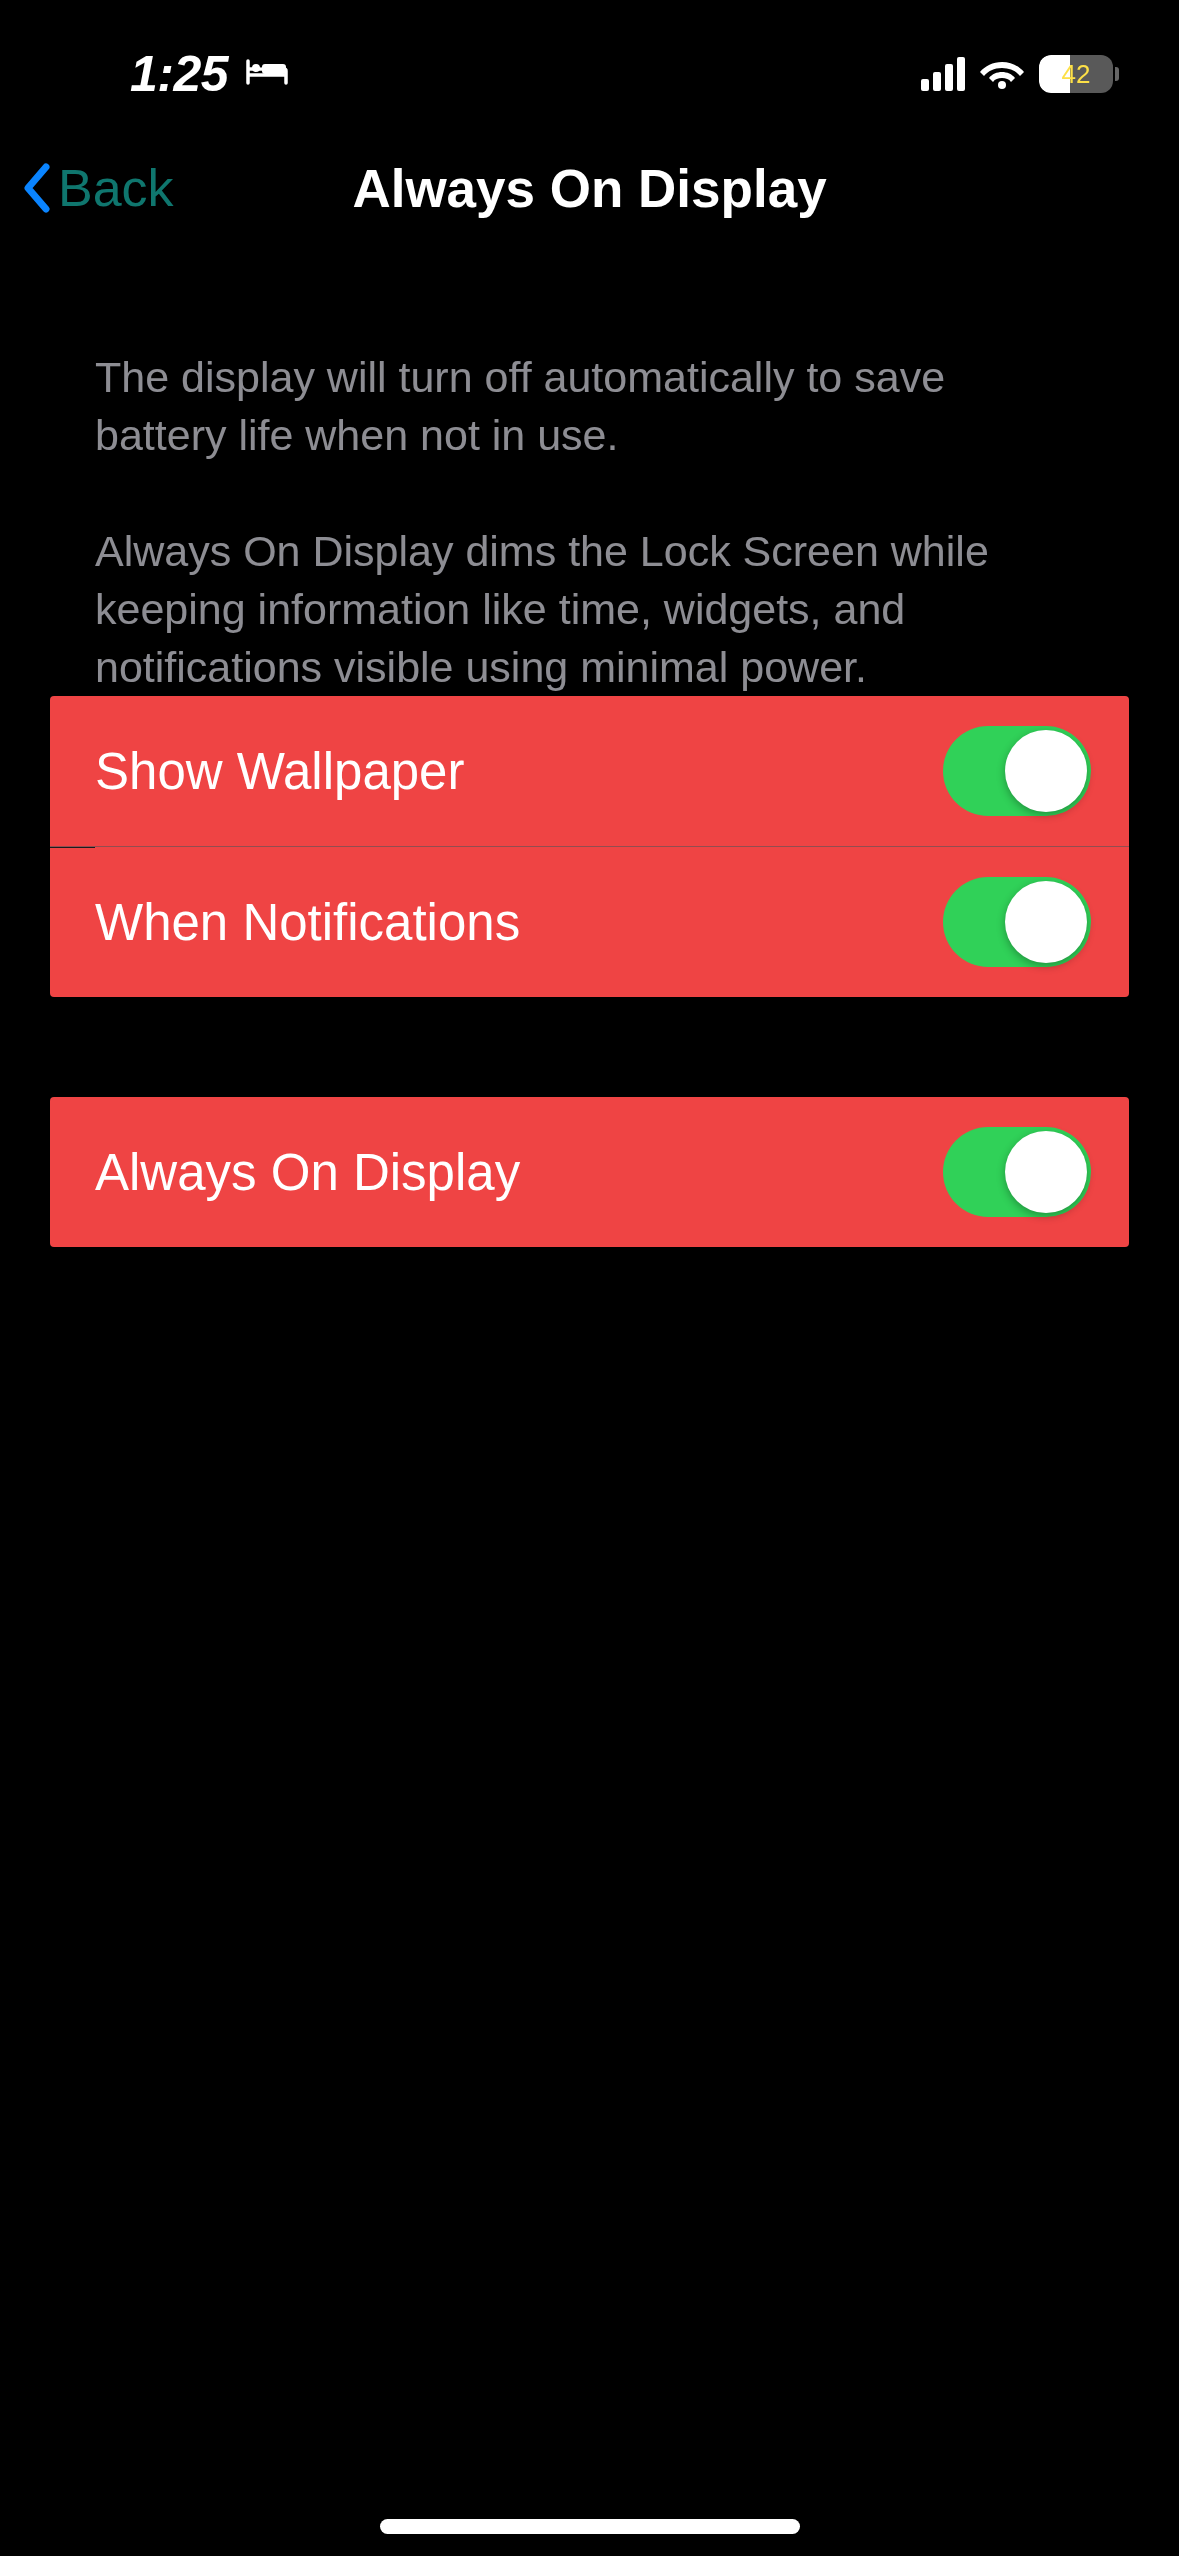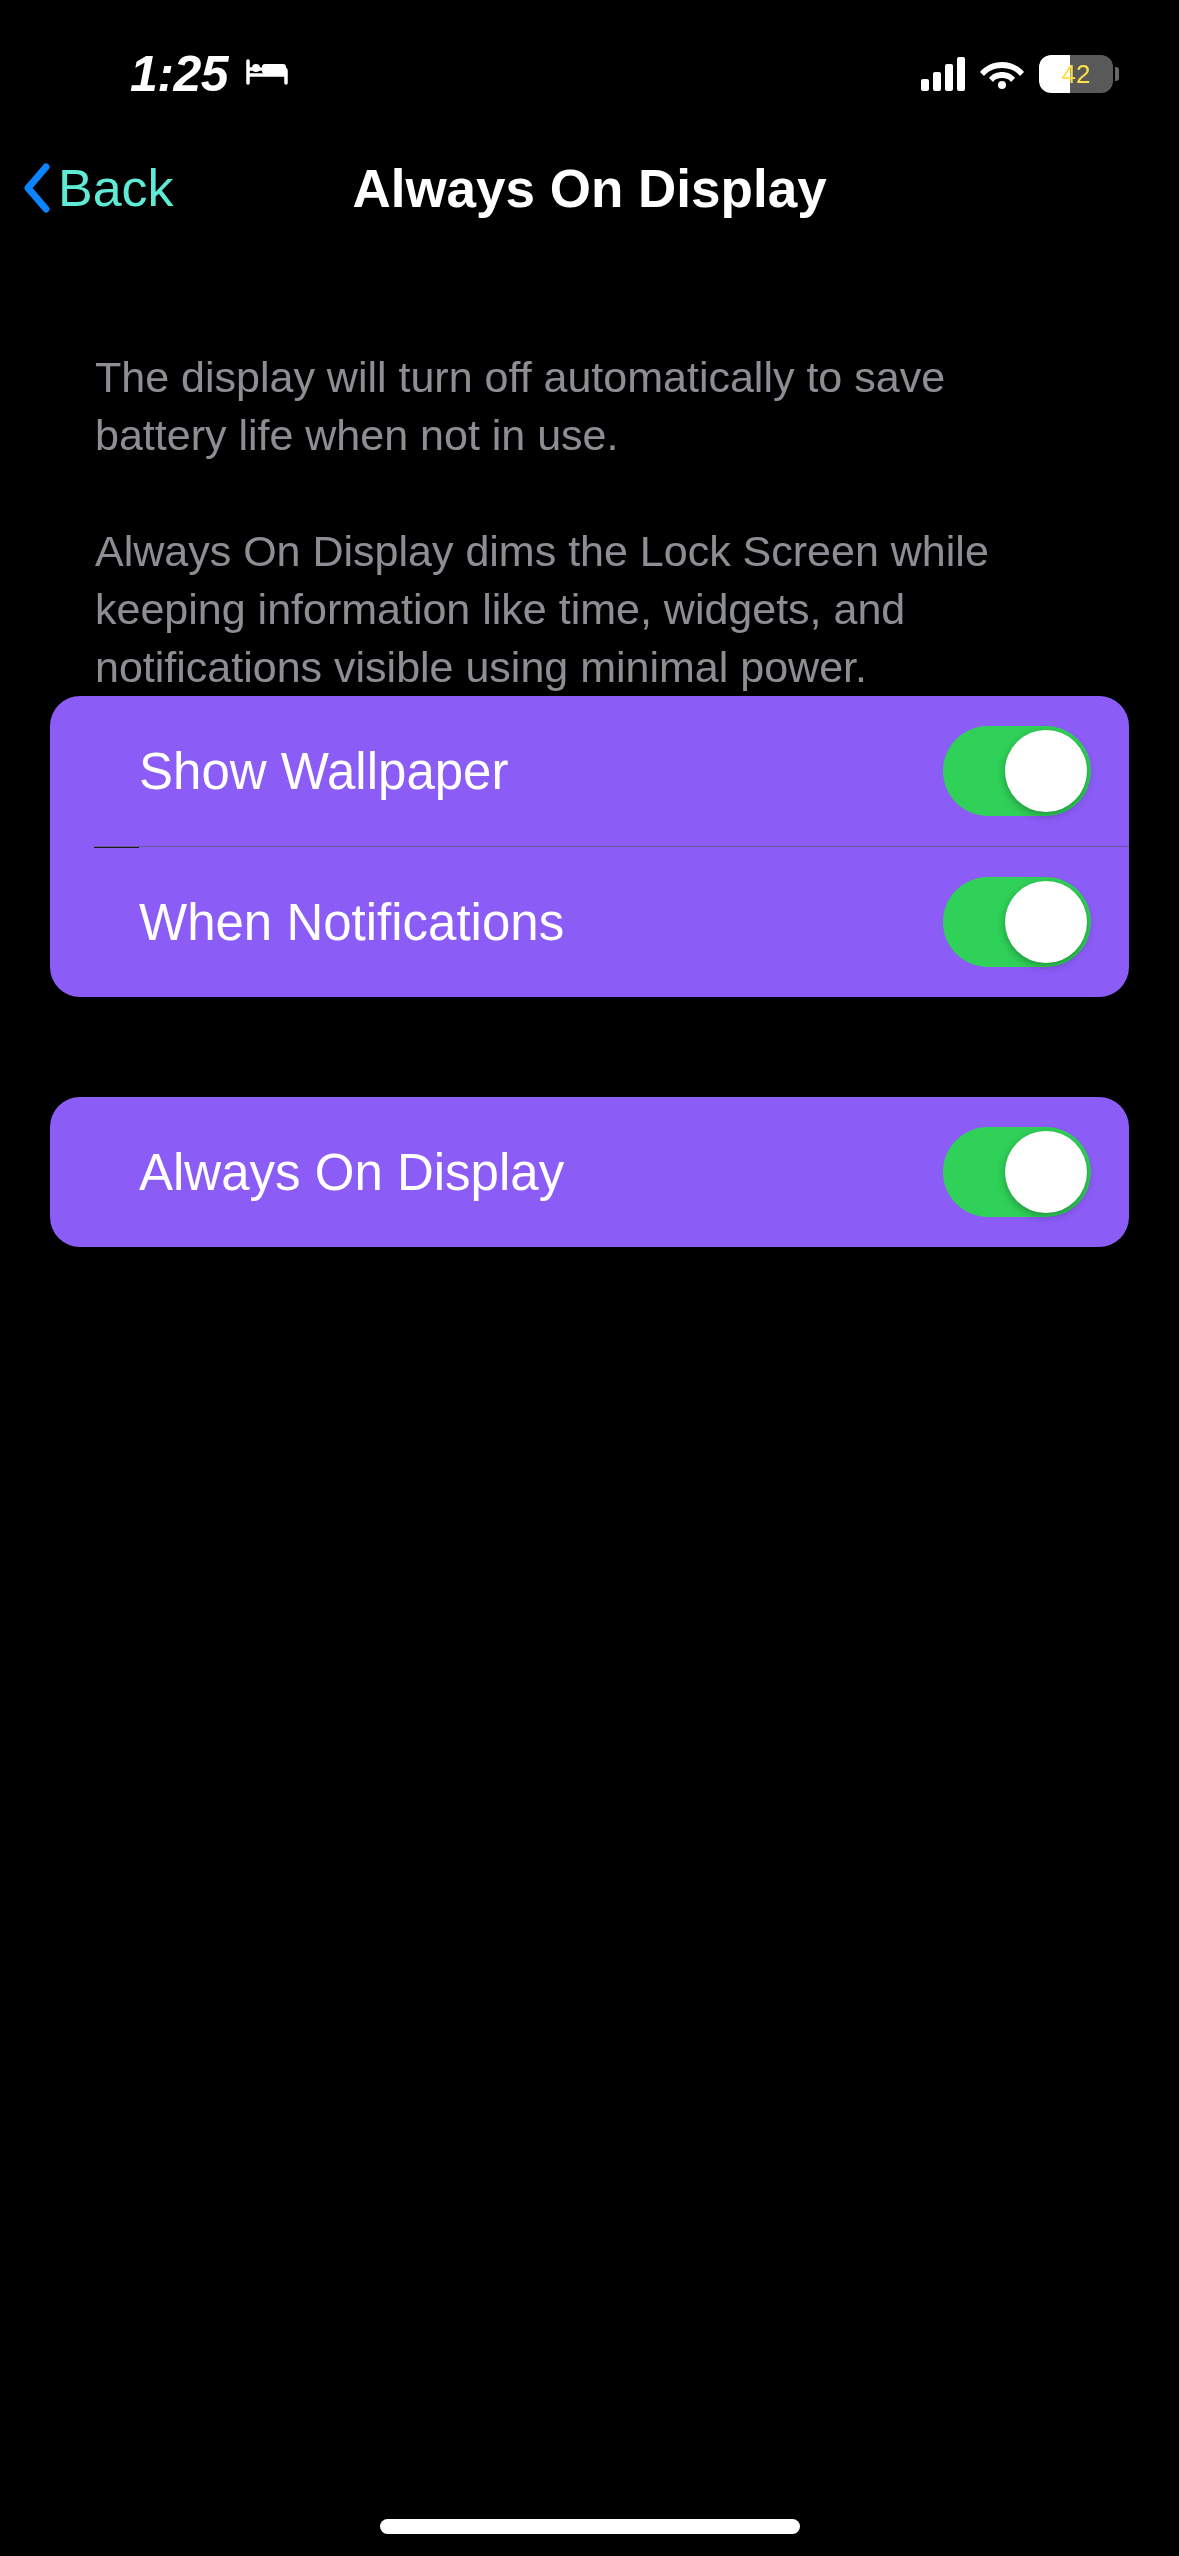--- a/index.html
+++ b/index.html
@@ -110,21 +110,21 @@
       position: relative;
       height: 140px;
       display: flex;
       align-items: center;
     }
     .back-btn {
       position: absolute;
       left: 20px;
       display: flex;
       align-items: center;
-      color: #5eead4;
+      color: #0f766e;
       font-size: 52px;
       gap: 4px;
     }
     .chevron-left {
       width: 34px;
       height: 50px;
     }
     .nav-title {
       position: absolute;
       left: 0;
@@ -149,24 +149,23 @@
       margin-top: 58px;
     }
     .section-header {
       padding: 75px 0 20px 45px;
       color: rgba(235,235,245,0.6);
       font-size: 38px;
       text-transform: uppercase;
       letter-spacing: 0.5px;
     }
     .cell-group {
-      background: #8b5cf6;
-      border-radius: 30px;
+      background: #ef4444;
+      border-radius: 4px;
       overflow: hidden;
-      padding-left: 44px;
     }
     .cell {
       display: flex;
       align-items: center;
       justify-content: space-between;
       padding: 30px 38px 30px 45px;
       min-height: 128px;
     }
     .cell + .cell {
       border-top: 1px solid rgba(84,84,88,0.6);

